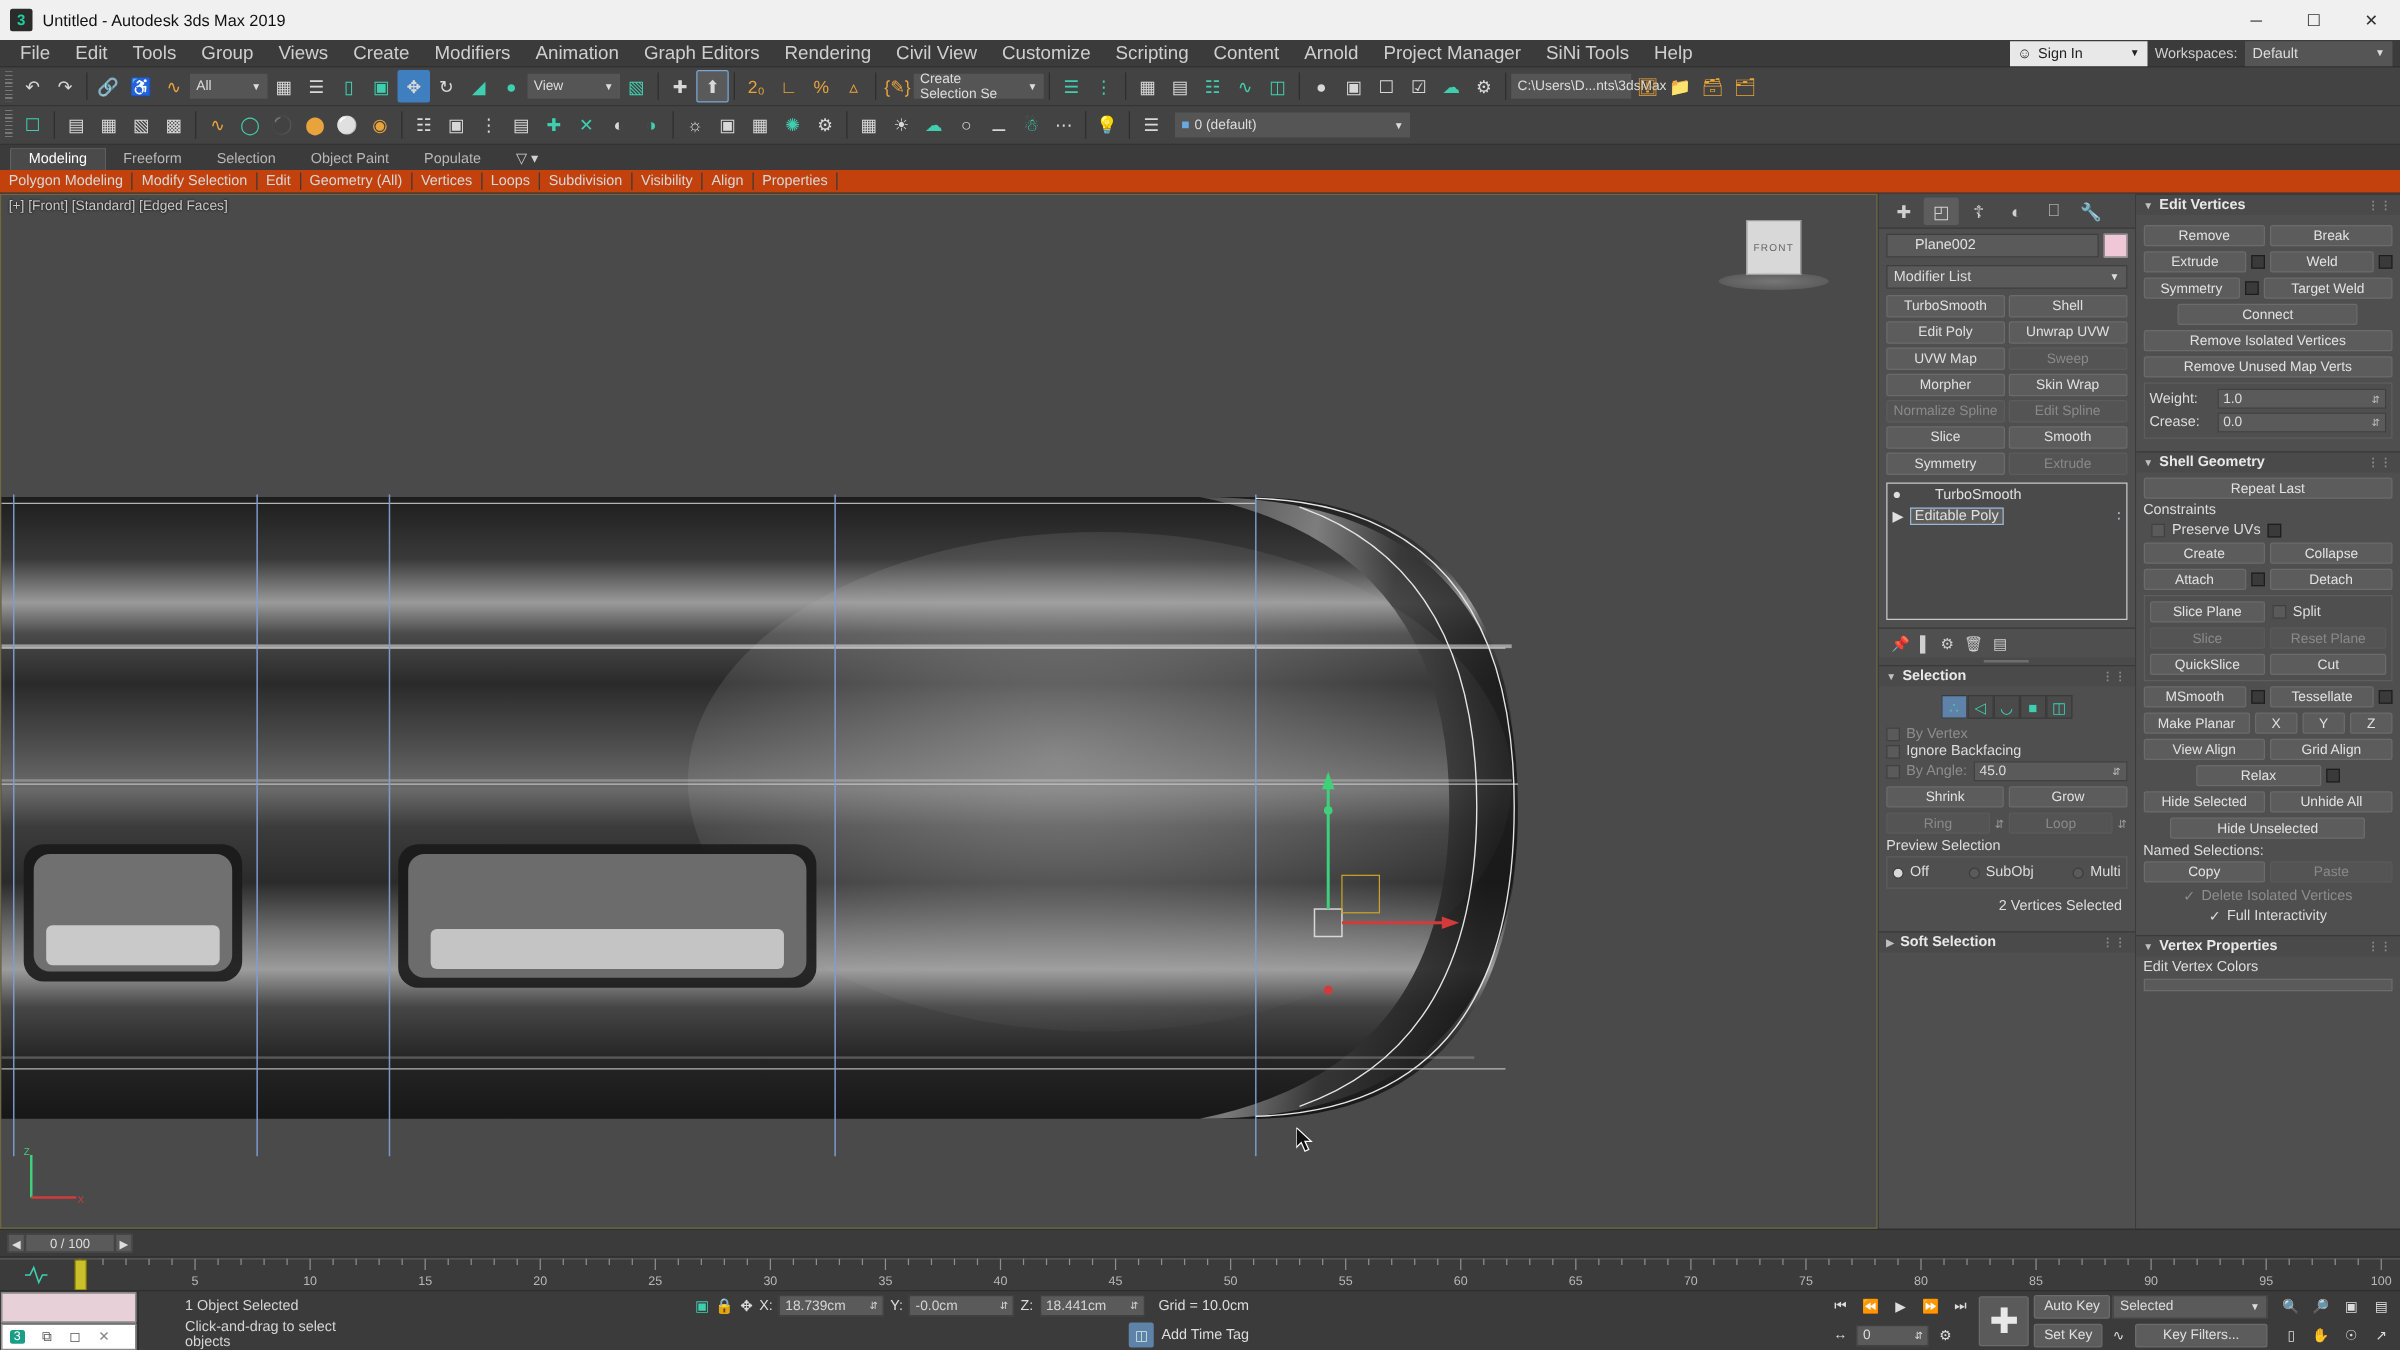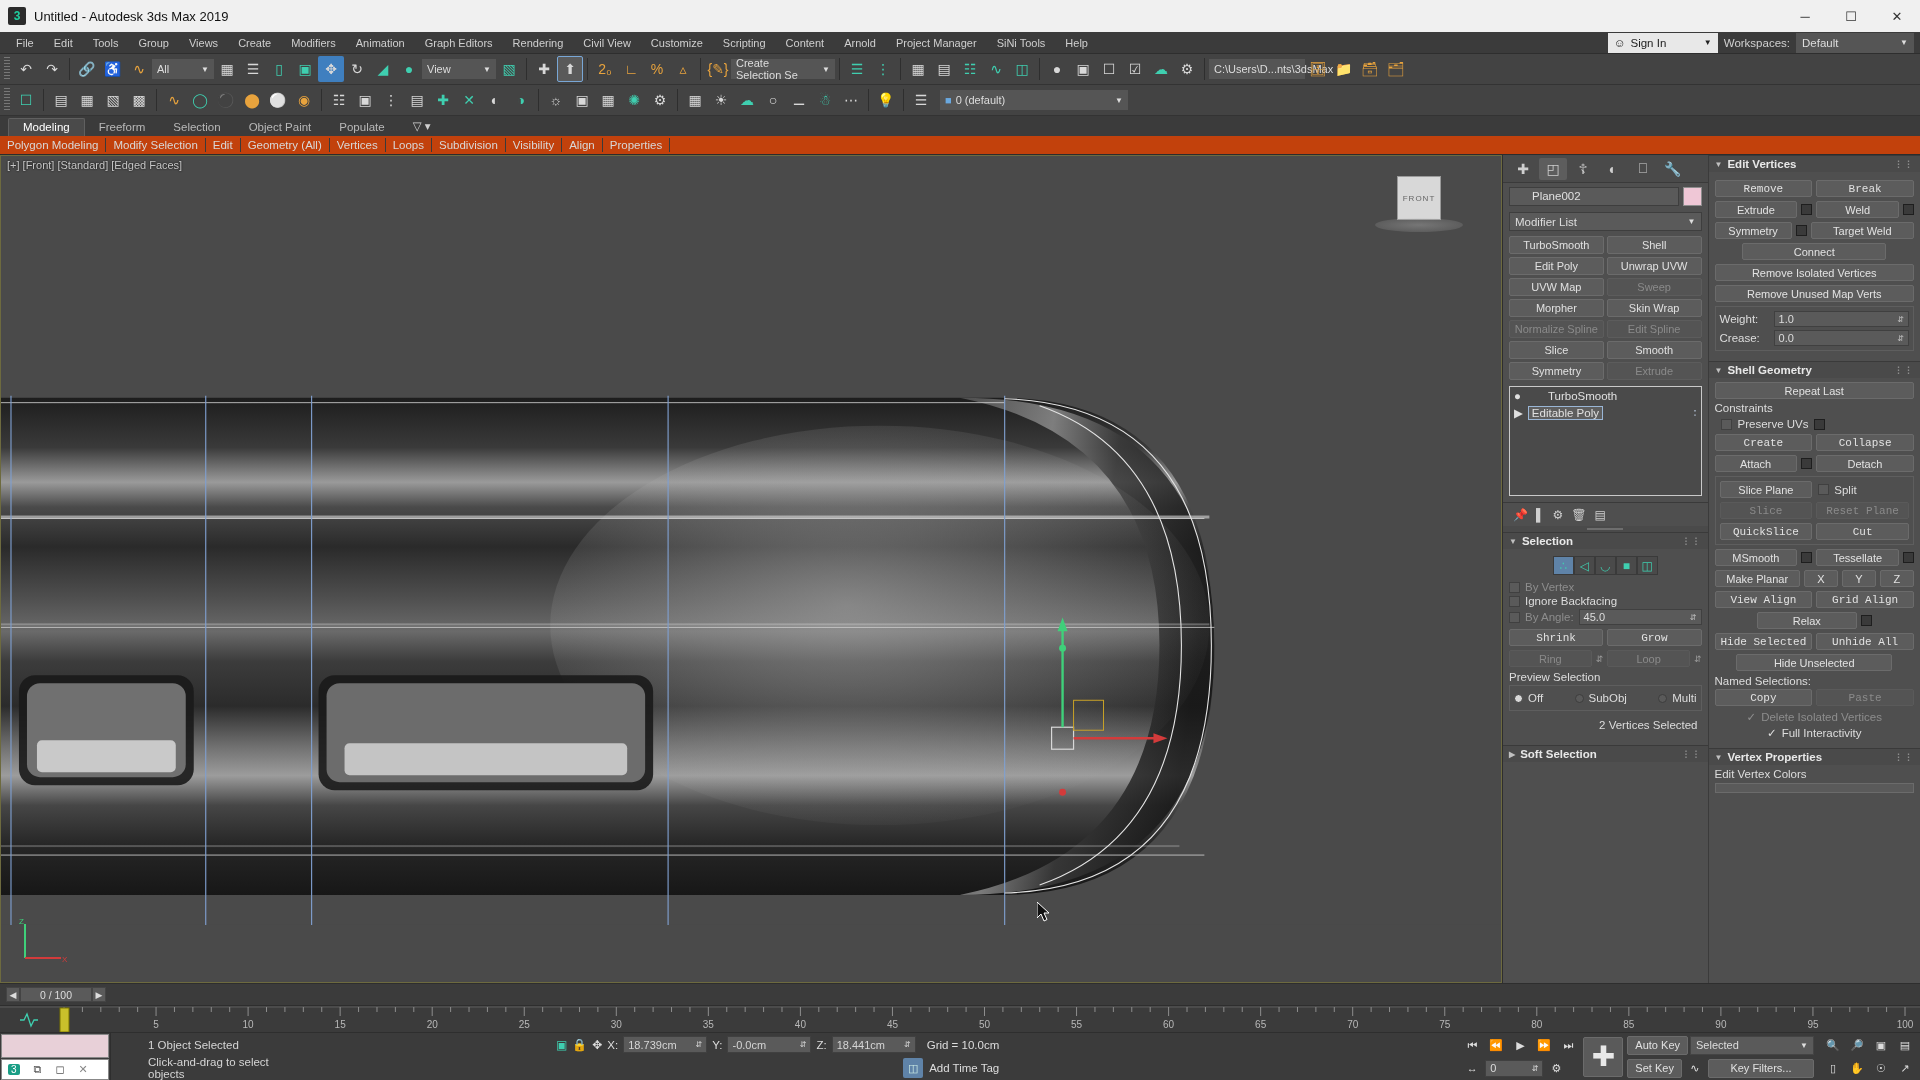--- a/index.html
+++ b/index.html
@@ -15,21 +15,21 @@
     font-size:12px; font-weight:bold; display:flex; align-items:center;
     justify-content:center; border-radius:2px; margin-right:8px;}
   .tb-title { font-size:13px; color:#111; }
   .tb-btns { position:absolute; right:0; top:0; height:32px; display:flex; }
   .tb-btn { width:46px; height:32px; display:flex; align-items:center;
     justify-content:center; font-size:13px; color:#333; }
 
   
   .menubar { height:22px; background:#3b3b3b; display:flex; align-items:center;
     padding-left:6px; flex:none; border-bottom:1px solid #2e2e2e;}
-  .menu-item { font-size:11px; color:#cfcfcf; padding:2px 10px; white-space:nowrap;}
+  .menu-item { font-size:15px; color:#cfcfcf; padding:2px 10px; white-space:nowrap;}
   .signin-wrap { margin-left:auto; display:flex; align-items:center; height:22px;}
   .signin { background:#e8e8e8; color:#222; font-size:11.5px; height:20px;
     display:flex; align-items:center; padding:0 6px; gap:5px; min-width:110px;}
   .signin .caret { margin-left:auto; font-size:8px; }
   .ws-label { font-size:11.5px; color:#d0d0d0; padding:0 6px; }
   .ws-box { background:#555; color:#ddd; font-size:11.5px; height:20px; width:118px;
     display:flex; align-items:center; padding:0 6px; margin-right:6px;}
   .ws-box .caret { margin-left:auto; font-size:8px;}
 
   
@@ -121,21 +121,21 @@
   .chkrow { display:flex; align-items:center; gap:5px; font-size:11.5px;
     color:#ddd; margin:2px 0; }
   .chkrow.dis { color:#8d8d8d;align-items:center;}
   .chk { width:11px;height:11px; background:#5a5a5a; border:1px solid #404040; flex:none;}
   .radio { width:9px;height:9px; border-radius:50%; background:#5a5a5a;
     border:1px solid #3d3d3d; flex:none;}
   .radio.on { background:#d8d8d8;}
   .spin { flex:1; height:16px; background:#5a5a5a; color:#ddd; font-size:11px;
     display:flex; align-items:center; padding:0 4px; border:1px solid #404040;}
   .spin .arr { margin-left:auto; font-size:8px; color:#c0c0c0;}
-  .btn2 { display:grid; grid-template-columns:1fr 1fr; gap:4px; margin:4px 0;font-family:Liberation Mono, monospace;}
+  .btn2 { display:grid; grid-template-columns:1fr 1fr; gap:4px; margin:4px 0;}
   .pbtn { height:17px; background:#5c5c5c; color:#e2e2e2; font-size:11px;
     display:flex; align-items:center; justify-content:center;
     border:1px solid #6b6b6b; border-radius:2px;}
   .pbtn.dis { color:#8a8a8a; background:#545454; border-color:#5a5a5a;}
   .pbtn.wide { width:100%; }
   .group-box { border:1px solid #5e5e5e; padding:4px; margin:4px 0;}
   .grp-title { font-size:11.5px; color:#ddd; margin-bottom:2px;}
   .small-sq { width:11px;height:11px; background:#3a3a3a; border:1px solid #1e1e1e;
     flex:none;}
   .row { display:flex; align-items:center; gap:4px; }

